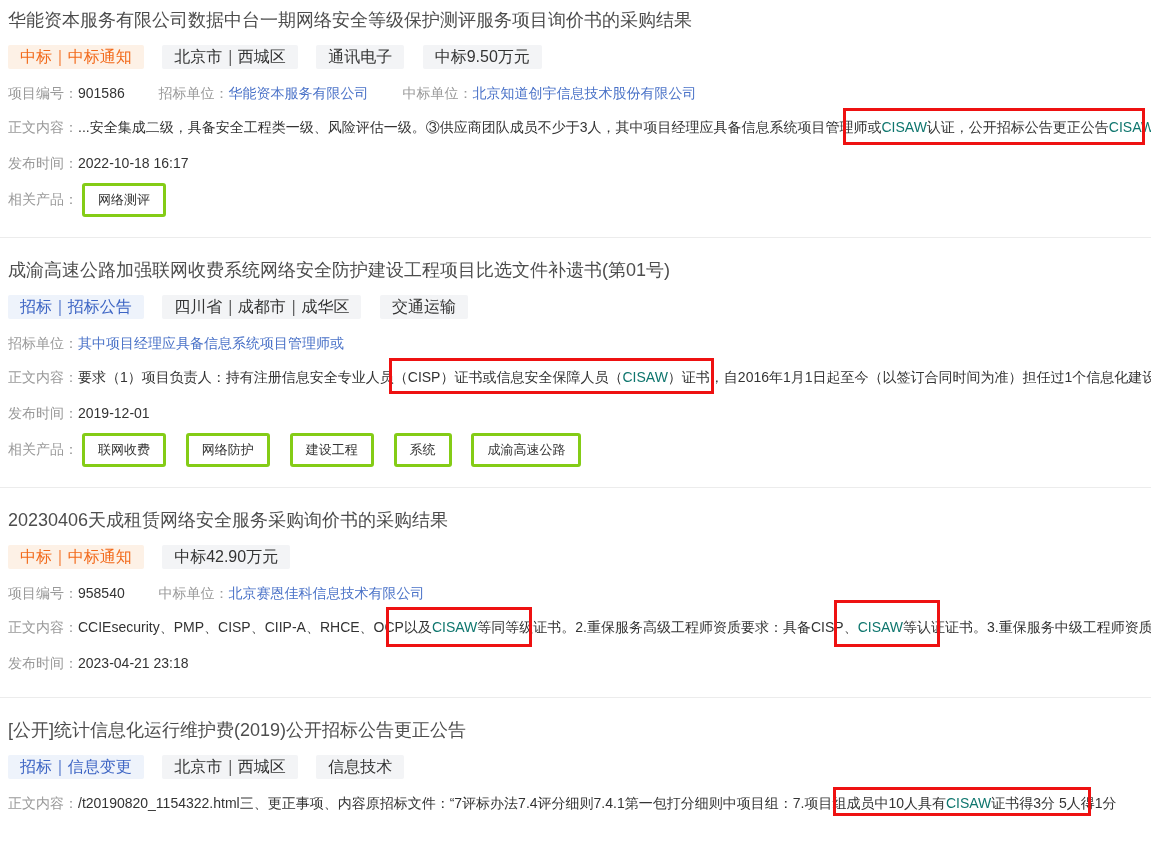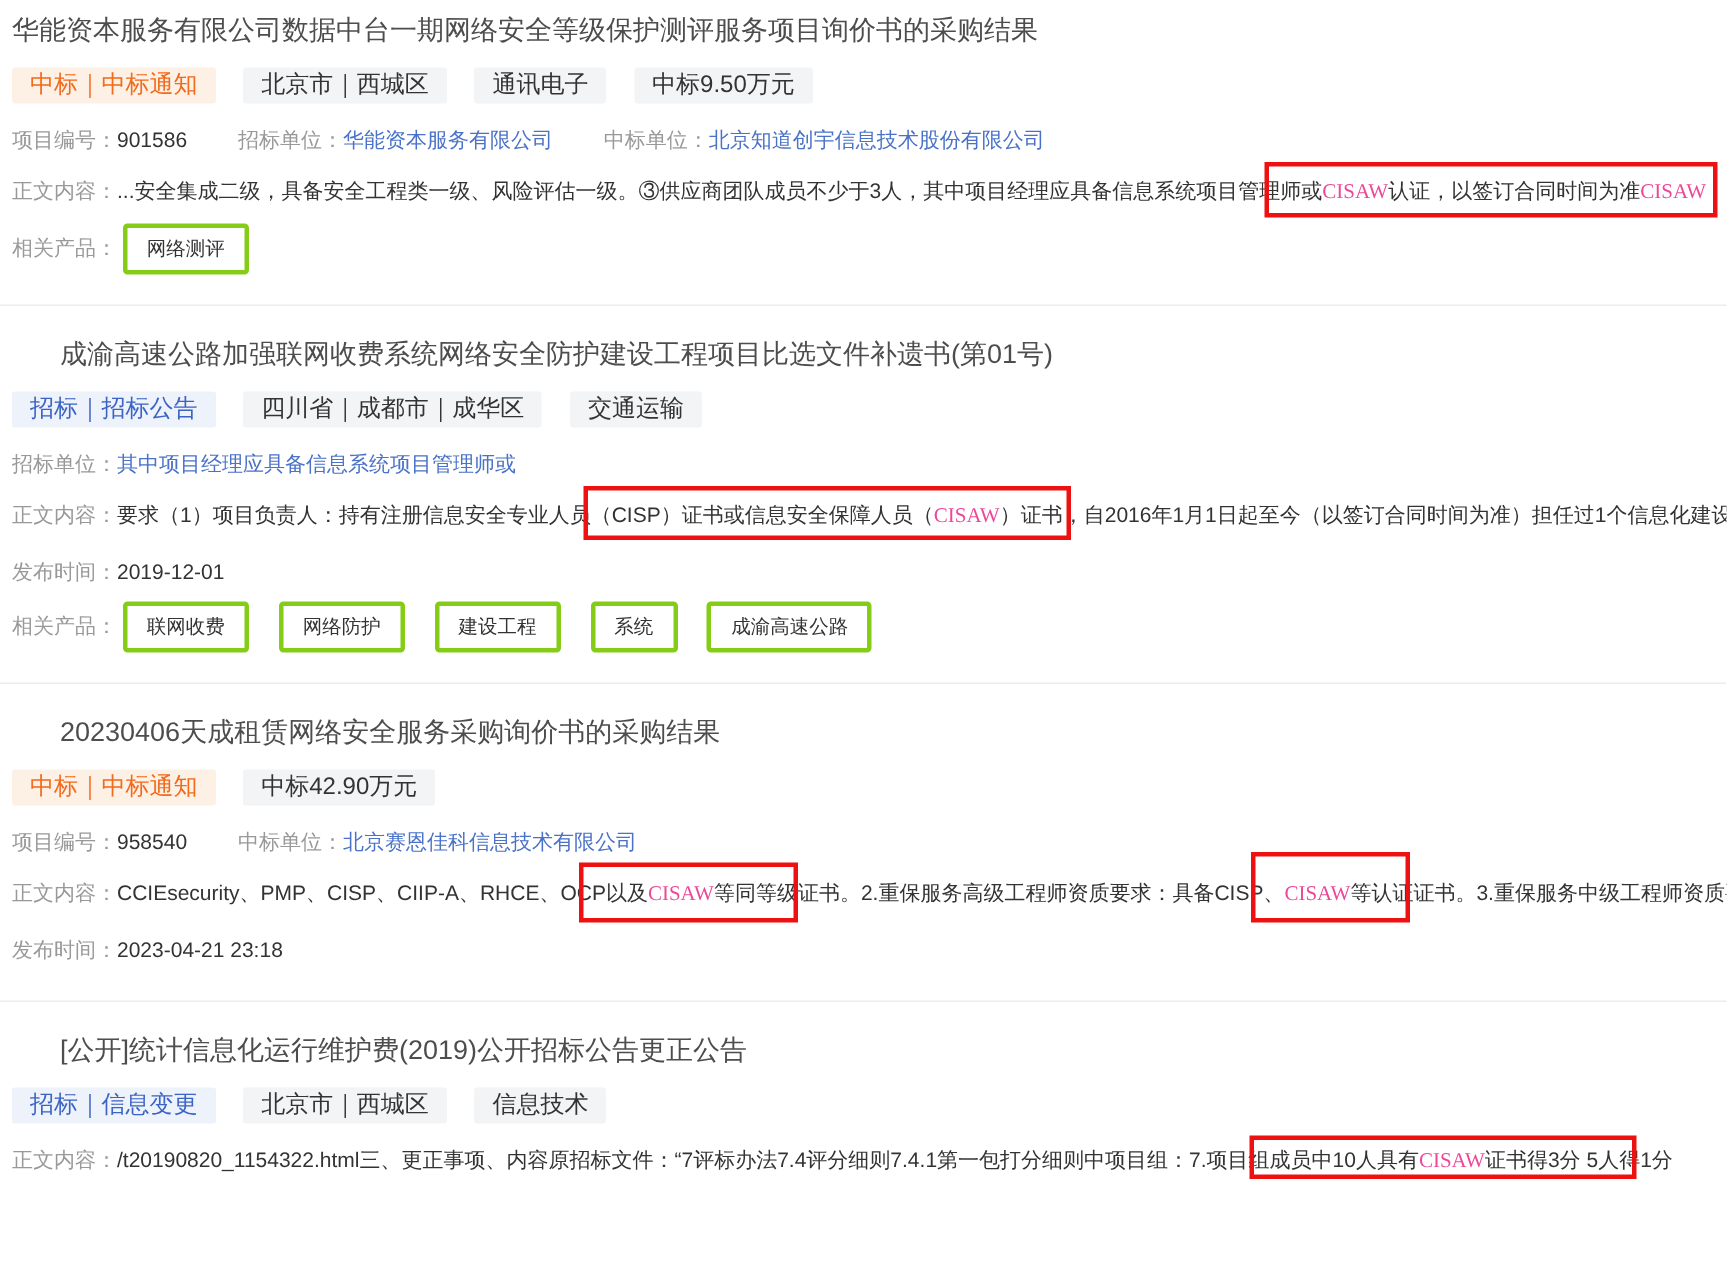--- a/index.html
+++ b/index.html
@@ -24,29 +24,29 @@
   .tag-orange { color:#f26a1b; background:#fdf1e6; }
   .tag-blue   { color:#3c64c4; background:#eef3fb; }
   .tag-gray   { color:#333333; background:#f3f4f6; }
   .row { margin-top:14px; white-space:nowrap; font-size:14px; line-height:20px; position:relative; }
   .row.publish { margin-top:16px; }
   .lbl { color:#999999; }
   .val { color:#333333; }
   .link { color:#4a72c8; cursor:pointer; }
   .meta-item { margin-right:30px; }
   .seg { color:#333333; }
-  .seg.red { color:#ec4899;font-family:Liberation Serif, serif; }
+  .seg.red { color:#0f766e; }
   .products { margin-top:10px; white-space:nowrap; font-size:14px; line-height:28px; }
   .chip {
     display:inline-block; font-size:13px; line-height:16px; padding:6px 13px;
     border:3px solid #84cc16; border-radius:3px; color:#333; background:#fff;
     margin-right:16px; vertical-align:middle; cursor:pointer;
   }
   .divider { height:1px; background:#ececec; margin:20px 0 0 -8px; width:1151px; }
-  .mt20 { margin-top:20px;margin-left:32px; }
+  .mt20 { margin-top:20px; }
   
   .hl { position:absolute; border:3px solid #ee1111; pointer-events:none; background:transparent; }
   .hl-e1  { left:835px; top:-9px;  width:302px; height:37px; }
   .hl-e2  { left:381px; top:-9px;  width:325px; height:36px; }
   .hl-e3a { left:378px; top:-10px; width:146px; height:40px; }
   .hl-e3b { left:826px; top:-17px; width:106px; height:47px; }
   .hl-e4  { left:825px; top:-6px;  width:258px; height:29px; }
 </style>
 </head>
 <body>
@@ -60,22 +60,25 @@
       <span class="tag tag-gray">北京市｜西城区</span>
       <span class="tag tag-gray">通讯电子</span>
       <span class="tag tag-gray">中标9.50万元</span>
     </div>
     <div class="row">
       <span class="meta-item"><span class="lbl">项目编号：</span><span class="val">901586</span></span>
       <span class="meta-item"><span class="lbl">招标单位：</span><span class="link">华能资本服务有限公司</span></span>
       <span class="meta-item"><span class="lbl">中标单位：</span><span class="link">北京知道创宇信息技术股份有限公司</span></span>
     </div>
     <div class="row">
-      <span class="lbl">正文内容：</span><span class="seg">...安全集成二级，具备安全工程类一级、风险评估一级。③供应商团队成员不少于3人，其中项目经理应具备信息系统项目管理师或</span><span class="seg red">CISAW</span><span class="seg">认证，以签订合同时间为准</span><span class="seg red">CISAW</span>
+      <span class="lbl">正文内容：</span><span class="seg">...安全集成二级，具备安全工程类一级、风险评估一级。③供应商团队成员不少于3人，其中项目经理应具备信息系统项目管理师或</span><span class="seg red">CISAW</span><span class="seg">认证，公开招标公告更正公告</span><span class="seg red">CISAW</span>
       <span class="hl hl-e1"></span>
+    </div>
+    <div class="row publish">
+      <span class="lbl">发布时间：</span><span class="val">2022-10-18 16:17</span>
     </div>
     <div class="products">
       <span class="lbl">相关产品：</span>
       <span class="chip">网络测评</span>
     </div>
     <div class="divider"></div>
   </div>
 
   <div class="entry">
     <div class="title mt20">成渝高速公路加强联网收费系统网络安全防护建设工程项目比选文件补遗书(第01号)</div>

